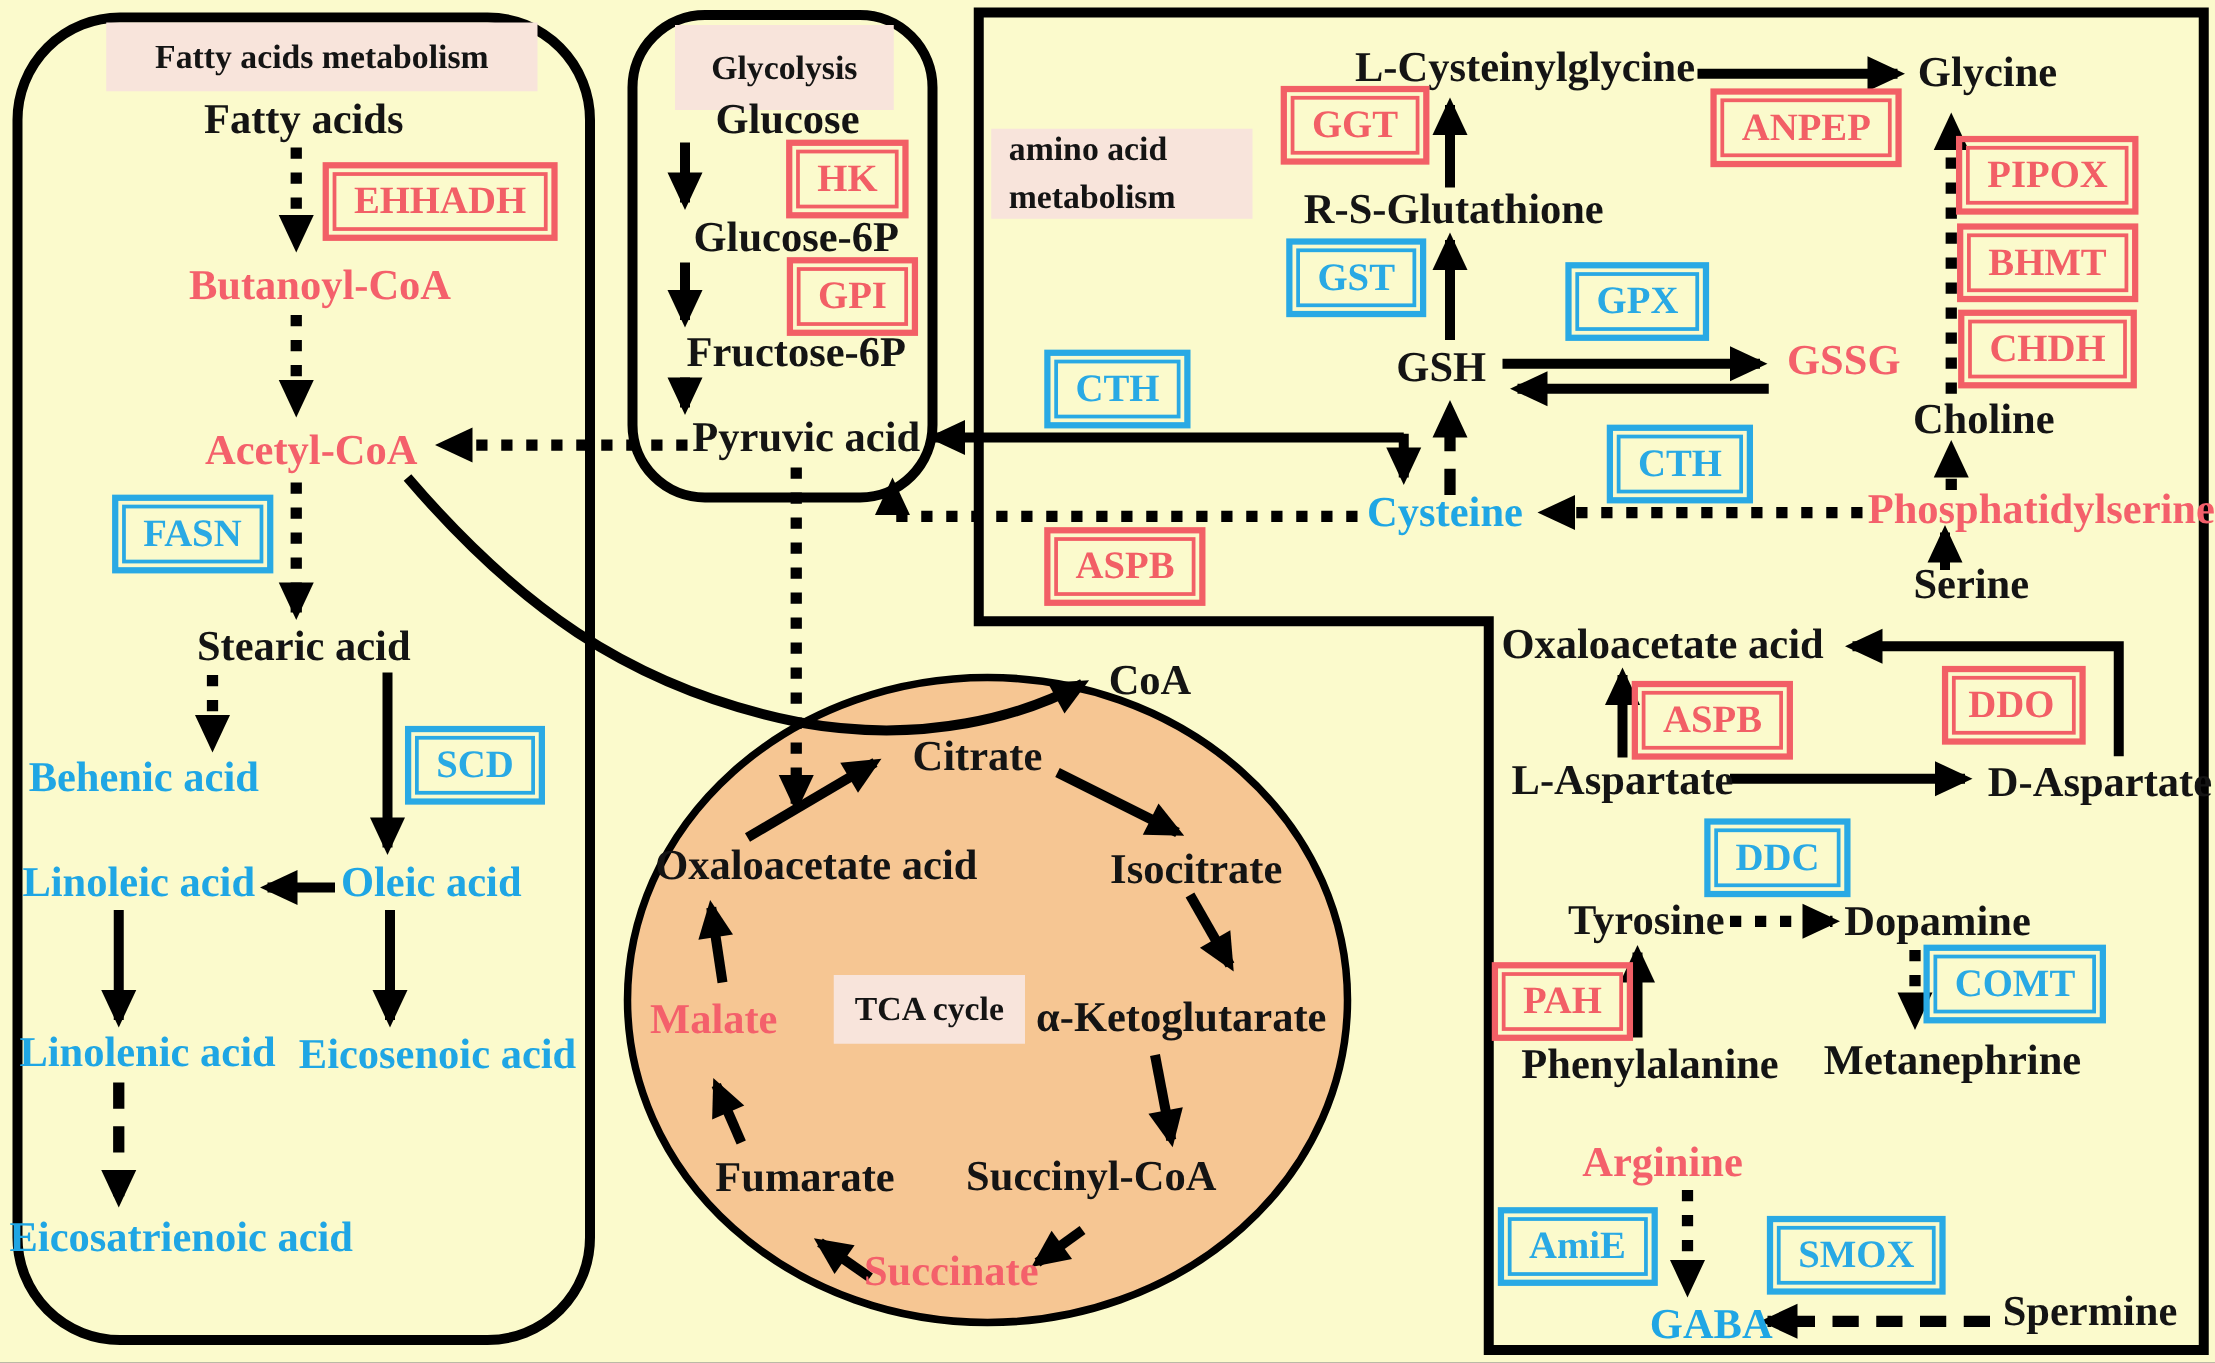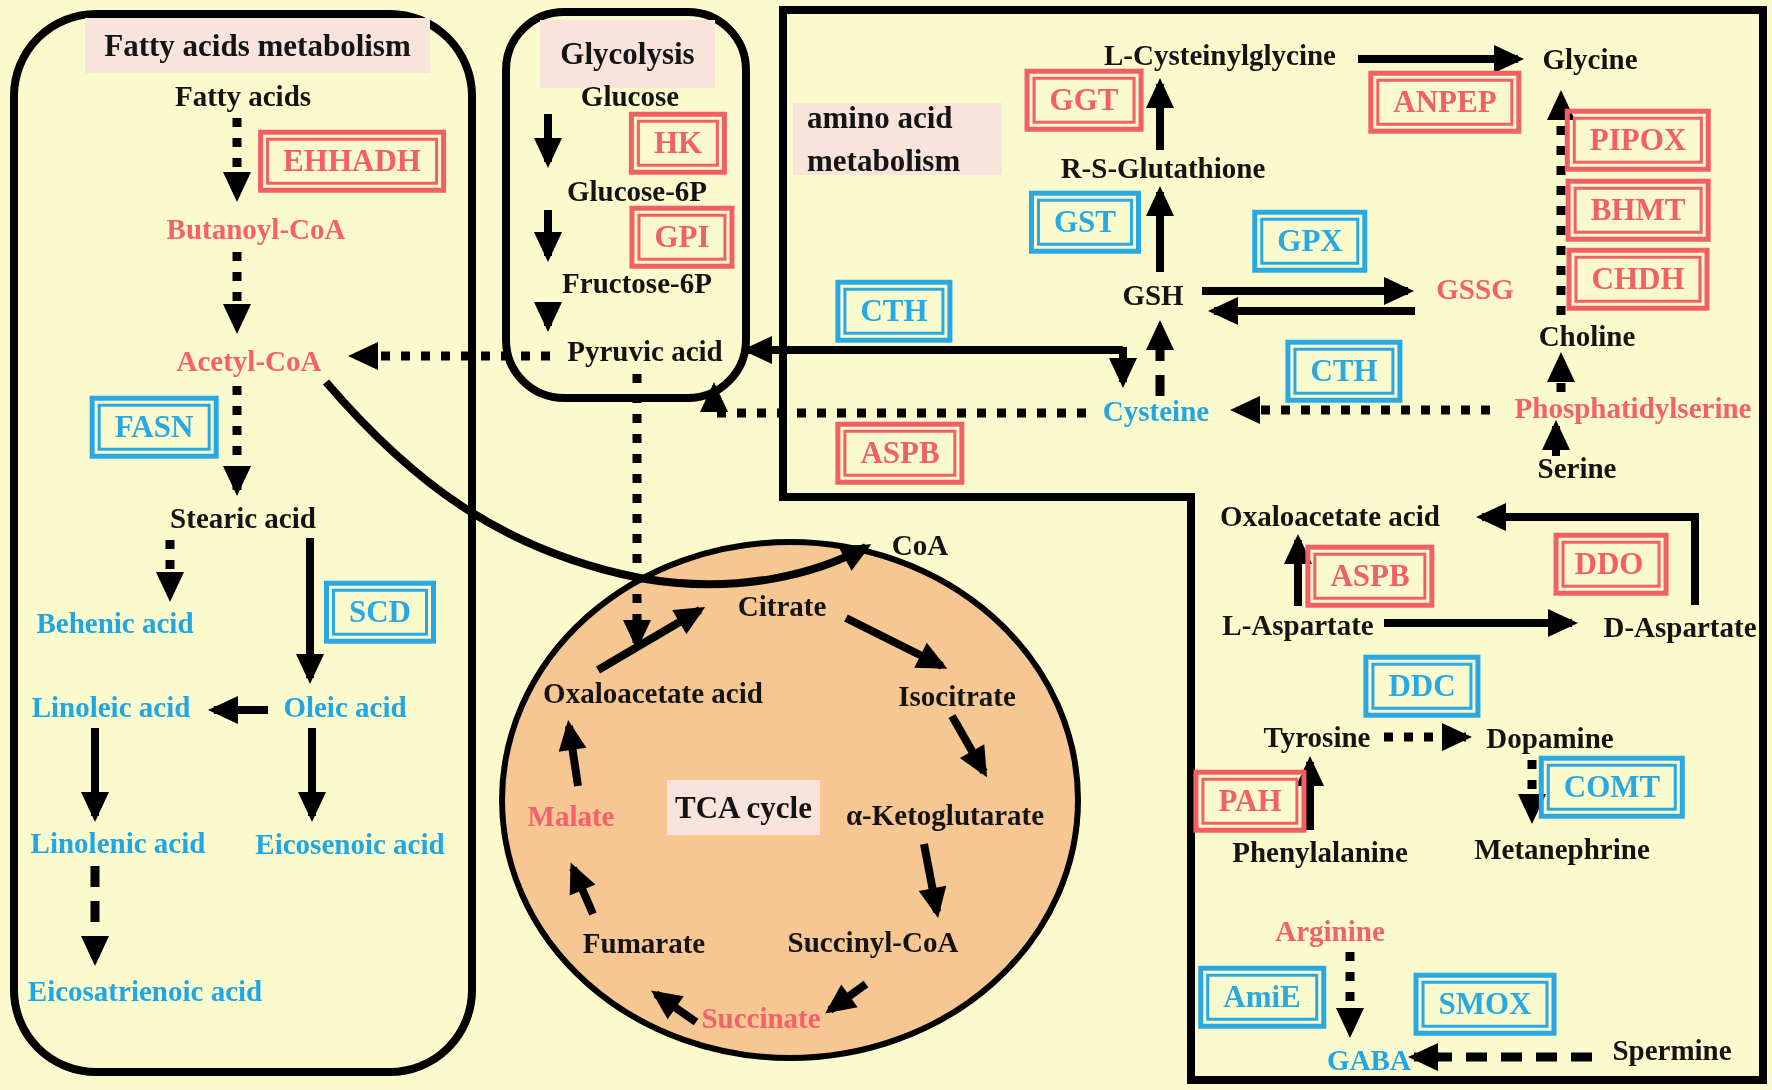--- a/index.html
+++ b/index.html
@@ -7,28 +7,28 @@
     position:relative; width:1772px; height:1090px;
     background:#FBFACC; overflow:hidden;
     font-family:"Liberation Serif", serif;
   }
   svg.layer { position:absolute; left:0; top:0; }
   .s  { stroke:#000; stroke-width:8; fill:none; }
   .d8 { stroke:#000; stroke-width:9; fill:none; stroke-dasharray:9 11; }
   .dl { stroke:#000; stroke-width:9; fill:none; stroke-dasharray:21 14; }
   .lbl {
     position:absolute; transform:translate(-50%,-50%);
-    font-weight:bold; font-size:29px; line-height:1.05;
+    font-weight:bold; font-size:34px; line-height:1.05;
     white-space:nowrap; color:#141414;
   }
   .lbl.blue { color:#1FA6E4; }
   .lbl.red  { color:#F4606B; }
   .hdr {
     position:absolute; background:#F8E4DB; color:#141414;
-    font-weight:bold; font-size:31px;
+    font-weight:bold; font-size:27px;
     display:flex; align-items:center; justify-content:center;
     white-space:nowrap;
   }
   .hdr.multi {
     justify-content:flex-start; text-align:left;
     padding-left:14px; white-space:pre-line; line-height:1.4;
   }
   .enz {
     position:absolute; transform:translate(-50%,-50%);
     font-weight:bold; font-size:31px; line-height:1.05;

